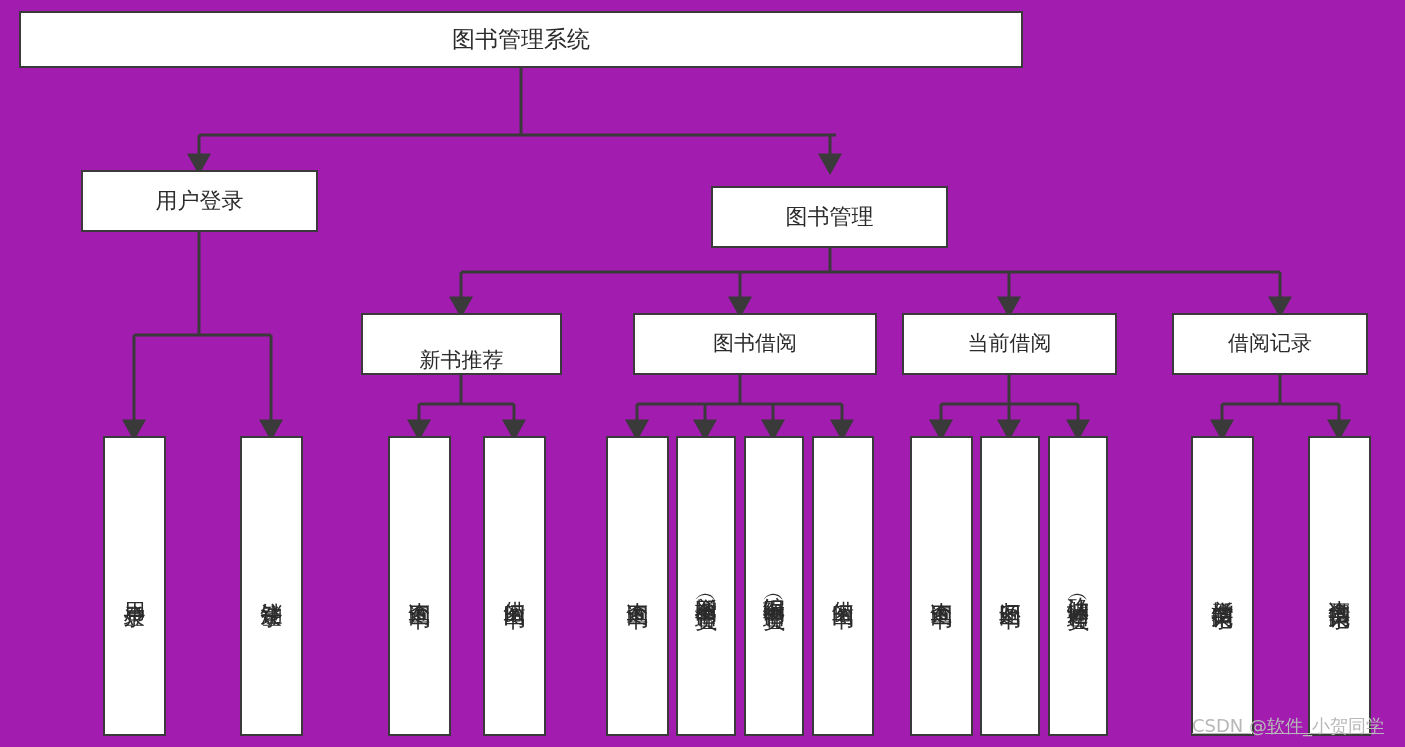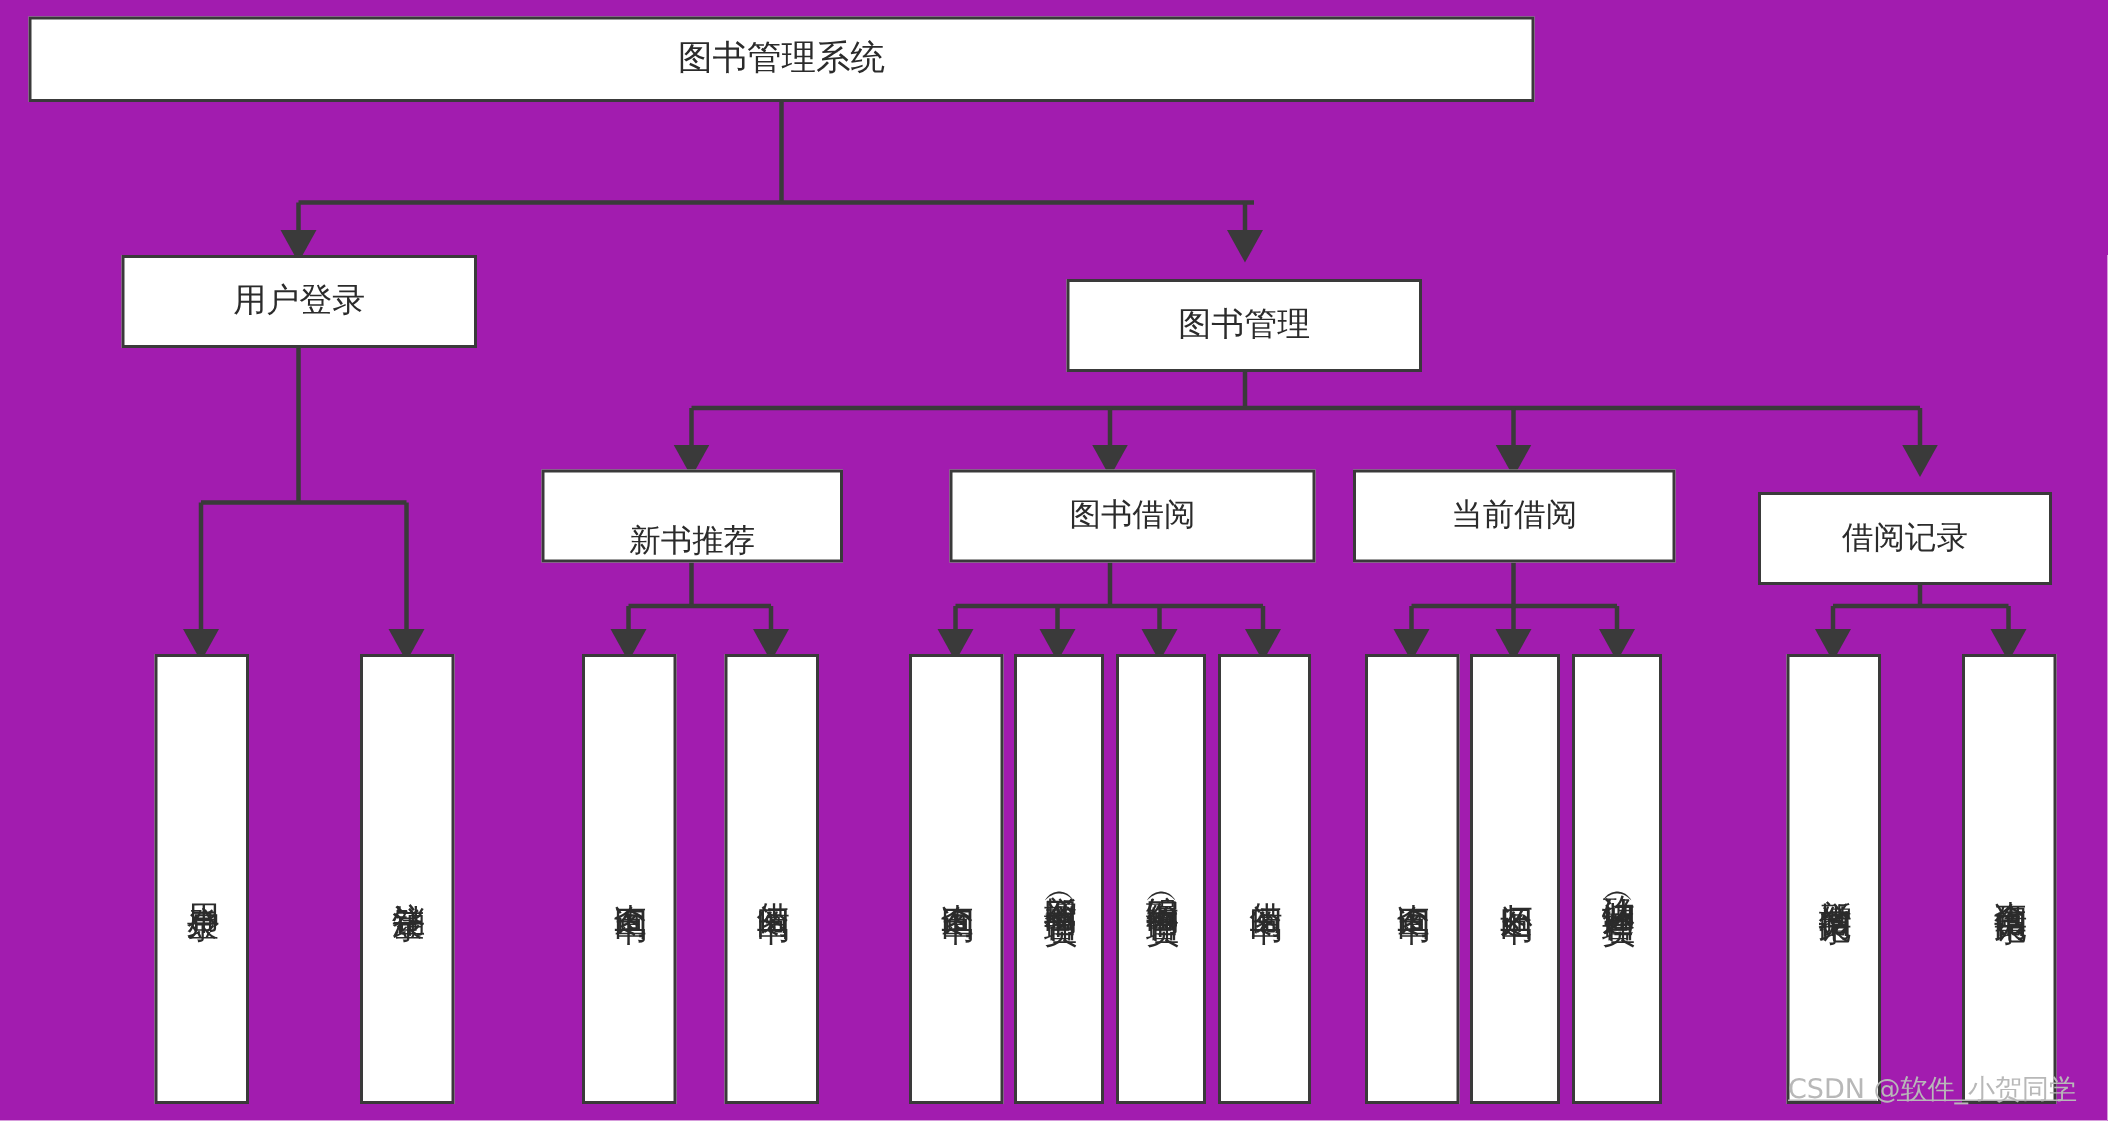--- a/index.html
+++ b/index.html
@@ -130,21 +130,21 @@
 
   <div class="node node-l3" style="left:361px; top:313px; width:201px; height:62px;align-items:flex-end;">
     <span class="label">新书推荐</span>
   </div>
   <div class="node node-l3" style="left:633px; top:313px; width:244px; height:62px;">
     <span class="label">图书借阅</span>
   </div>
   <div class="node node-l3" style="left:902px; top:313px; width:215px; height:62px;">
     <span class="label">当前借阅</span>
   </div>
-  <div class="node node-l3" style="left:1172px; top:328px; width:196px; height:62px;">
+  <div class="node node-l3" style="left:1172px; top:313px; width:196px; height:62px;">
     <span class="label">借阅记录</span>
   </div>
 
   <div class="node node-leaf" style="left:103px; top:436px; width:63px; height:300px;">
     <span class="label">用户登录</span>
   </div>
   <div class="node node-leaf" style="left:240px; top:436px; width:63px; height:300px;">
     <span class="label">注销登录</span>
   </div>
 

